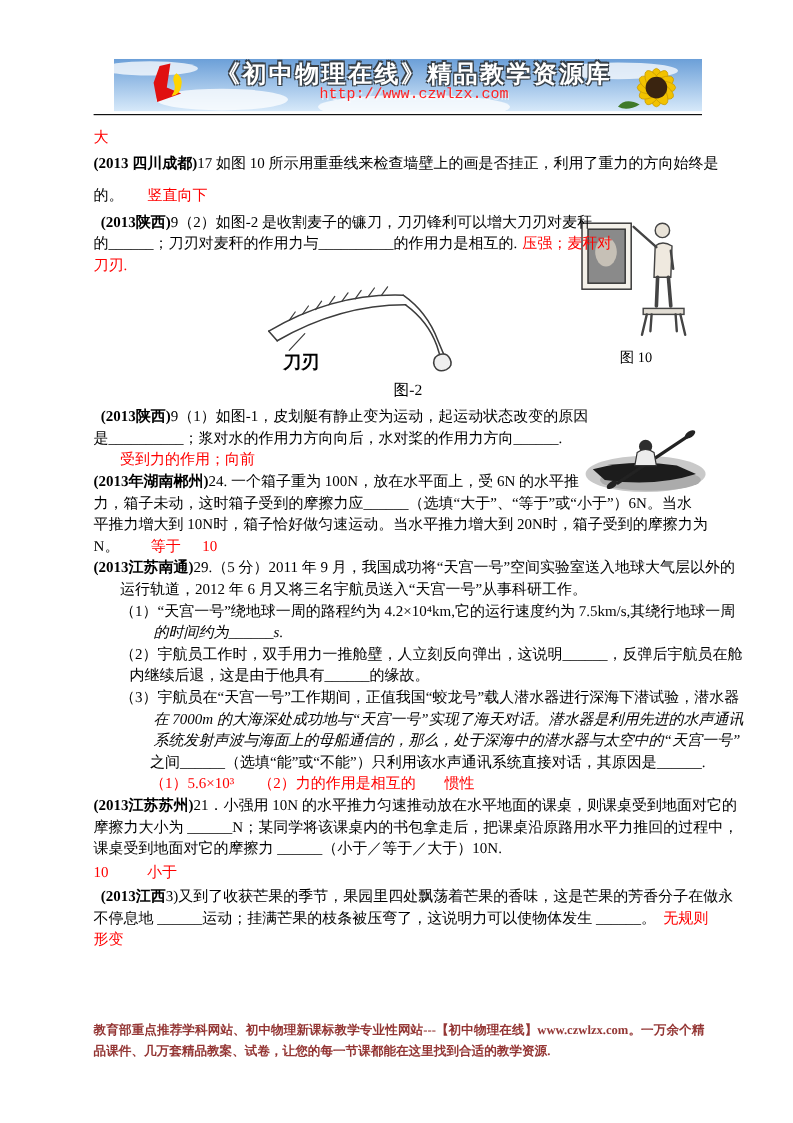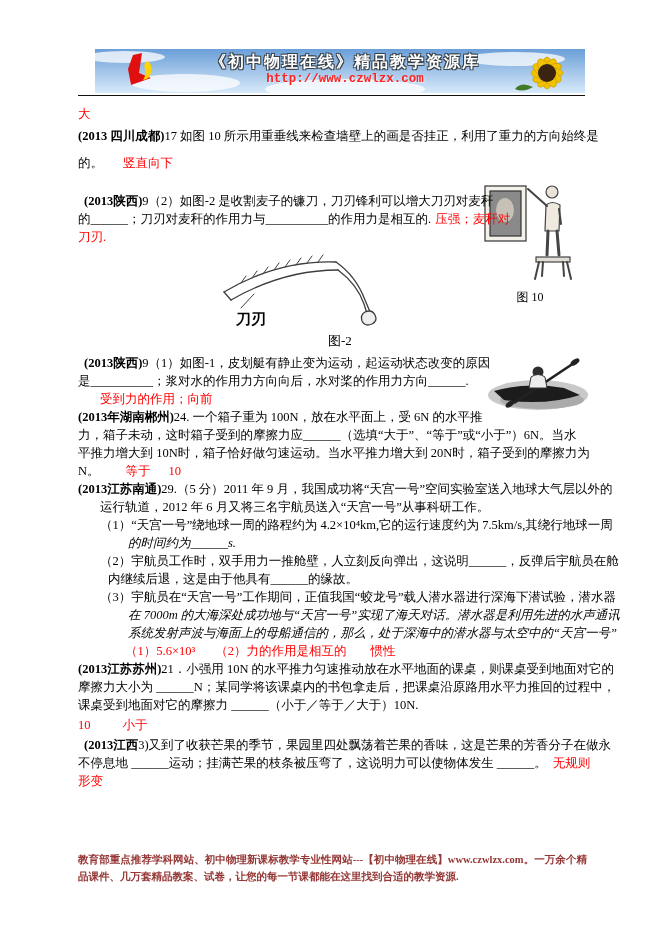--- a/index.html
+++ b/index.html
@@ -6,46 +6,46 @@
   body{
     width:661px;height:936px;background:#ffffff;overflow:hidden;position:relative;
     font-family:"Liberation Serif","DejaVu Serif",serif;
     color:#000;
   }
   
   .banner{position:absolute;left:95px;top:49px;width:490px;height:44px;overflow:hidden;}
   .banner svg{position:absolute;left:0;top:0;}
   .banner-text{position:absolute;left:70px;top:0;width:360px;text-align:center;}
   .banner-title{
-    display:block;color:#fff;font-weight:bold;font-size:16px;line-height:20px;margin-top:3px;
+    display:block;color:#fff;font-weight:bold;font-size:20px;line-height:20px;margin-top:3px;
     letter-spacing:2px;
     text-shadow:1px 1px 0 #384048,-1px 1px 0 #384048,1px -1px 0 #384048,-1px -1px 0 #384048;
   }
   .banner-url{
-    display:block;color:#ff2222;font-weight:bold;font-size:12.5px;line-height:15px;
+    display:block;color:#ff2222;font-weight:normal;font-size:12.5px;line-height:15px;
     font-family:"Liberation Mono","DejaVu Sans Mono",monospace;
     text-shadow:1px 1px 0 rgba(255,255,255,.55);
   }
   .header-rule{position:absolute;left:78px;top:95px;width:507px;height:0;border-top:1.6px solid #111;}
 
   
   .content{position:absolute;left:78px;top:101px;width:509px;font-size:12.5px;line-height:18px;}
   .ln{white-space:nowrap;}
   .hd{font-weight:bold;}
   .ans{color:#ff0000;}
   .blank{letter-spacing:0;}
   .pad1{padding-left:6px;}
   .ml4{margin-left:4px;}  .ml6{margin-left:6px;}.ml18{margin-left:18px;}
   .ml20{margin-left:20px;}.ml24{margin-left:24px;}
   .ml26{margin-left:26px;text-align:right;}.ml30{margin-left:30px;}
   .ml32{margin-left:32px;}
   .i22{margin-left:22px;} .i30{margin-left:30px;}
   .i47{margin-left:47px;} .i50{margin-left:50px;font-style:italic;}
   .mt4{margin-top:4px;}   .mt9{margin-top:9px;}
-  .mt20{margin-top:20px;} .mt2{margin-top:2px;}
+  .mt20{margin-top:4px;} .mt2{margin-top:2px;}
 
   
   .fig-sickle{position:relative;height:106px;margin-top:2px;}
   .fig-sickle svg{position:absolute;left:108px;top:0;}
   .sickle-label{position:absolute;left:158px;top:62px;font-weight:bold;font-size:15px;}
   .sickle-caption{position:absolute;left:250px;top:84px;font-size:13px;}
   .fig10{position:absolute;left:480px;top:183px;width:100px;text-align:center;}
   .fig10-caption{font-size:12px;margin-top:2px;}
   .fig-kayak{position:absolute;left:486px;top:355px;}
 
@@ -170,20 +170,21 @@
 
   <div class="ln"><span class="hd">(2013江苏南通)</span><span>29.（5 分）2011 年 9 月，我国成功将“天宫一号”空间实验室送入地球大气层以外的</span></div>
   <div class="ln i22">运行轨道，2012 年 6 月又将三名宇航员送入“天宫一号”从事科研工作。</div>
   <div class="ln i22">（1）“天宫一号”绕地球一周的路程约为 4.2×10⁴km,它的运行速度约为 7.5km/s,其绕行地球一周</div>
   <div class="ln i50"><span>的时间约为</span><span class="blank">______</span><span>s.</span></div>
   <div class="ln i22"><span>（2）宇航员工作时，双手用力一推舱壁，人立刻反向弹出，这说明</span><span class="blank">______</span><span>，反弹后宇航员在舱</span></div>
   <div class="ln i30"><span>内继续后退，这是由于他具有</span><span class="blank">______</span><span>的缘故。</span></div>
   <div class="ln i22">（3）宇航员在“天宫一号”工作期间，正值我国“蛟龙号”载人潜水器进行深海下潜试验，潜水器</div>
   <div class="ln i50">在 7000m 的大海深处成功地与“天宫一号”实现了海天对话。潜水器是利用先进的水声通讯</div>
   <div class="ln i50">系统发射声波与海面上的母船通信的，那么，处于深海中的潜水器与太空中的“天宫一号”</div>
+  <div class="ln i47"><span>之间</span><span class="blank">______</span><span>（选填“能”或“不能”）只利用该水声通讯系统直接对话，其原因是</span><span class="blank">______</span><span>.</span></div>
   <div class="ln ans i47"><span>（1）5.6×10³</span><span class="ml20">（2）力的作用是相互的</span><span class="ml24">惯性</span></div>
 
   <div class="ln"><span class="hd">(2013江苏苏州)</span><span>21．小强用 10N 的水平推力匀速推动放在水平地面的课桌，则课桌受到地面对它的</span></div>
   <div class="ln"><span>摩擦力大小为 </span><span class="blank">______</span><span>N；某同学将该课桌内的书包拿走后，把课桌沿原路用水平力推回的过程中，</span></div>
   <div class="ln"><span>课桌受到地面对它的摩擦力 </span><span class="blank">______</span><span>（小于／等于／大于）10N.</span></div>
   <div class="ln ans mt2"><span>10</span><span class="ml32">小于</span></div>
 
   <div class="ln mt2 pad1"><span class="hd">(2013江西</span><span>3)又到了收获芒果的季节，果园里四处飘荡着芒果的香味，这是芒果的芳香分子在做永</span></div>
   <div class="ln"><span>不停息地 </span><span class="blank">______</span><span>运动；挂满芒果的枝条被压弯了，这说明力可以使物体发生 </span><span class="blank">______</span><span>。</span><span class="ans ml6">无规则</span></div>
   <div class="ln ans">形变</div>

